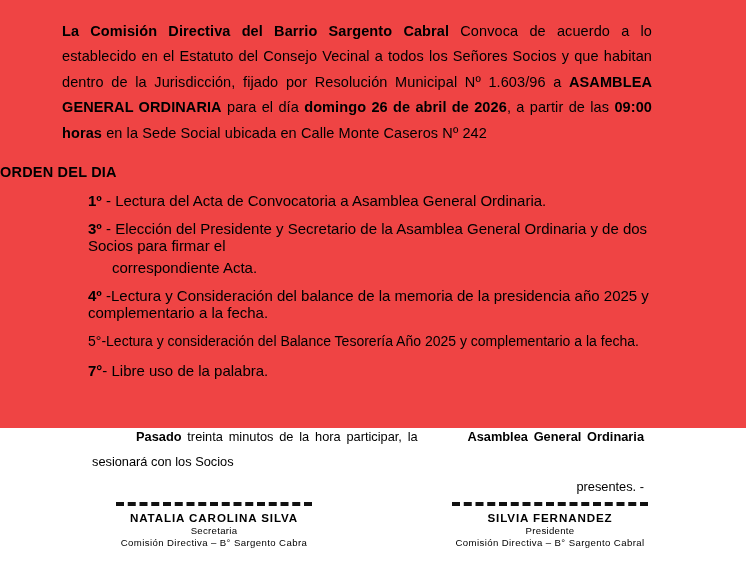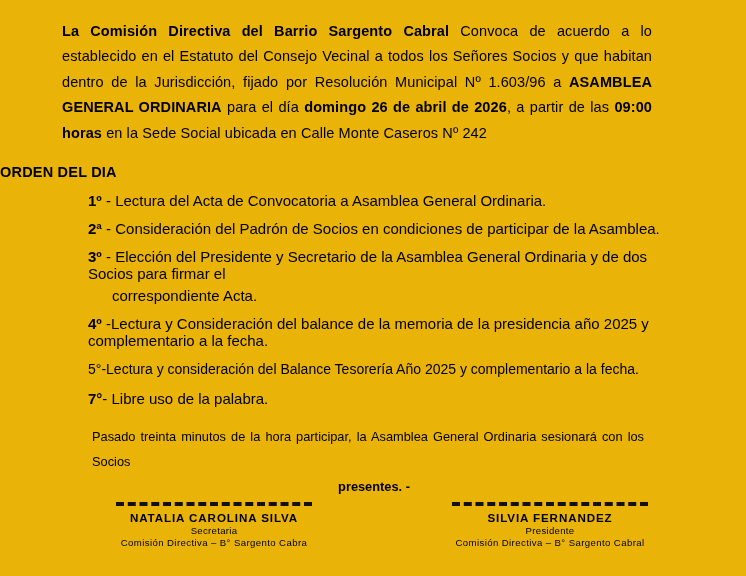--- a/index.html
+++ b/index.html
@@ -11,22 +11,22 @@
     width: 746px;
     height: 576px;
     overflow: hidden;
     font-family: "Liberation Sans", sans-serif;
     color: #000000;
     -webkit-font-smoothing: none;
   }
   .page {
     position: relative;
     width: 746px;
-    height: 576px;
-    background: #eab308;
+    height: 428px;
+    background: #ef4444;
   }
 
   
   .intro {
     position: absolute;
     left: 62px;
     top: 4px;
     width: 590px;
     text-align: justify;
     font-size: 14.5px;
@@ -75,26 +75,25 @@
   
   .closing {
     position: absolute;
     left: 92px;
     top: 411px;
     width: 552px;
     font-size: 12.8px;
     line-height: 25px;
     text-align: justify;
   }
-  .closing b { font-weight: normal; }
+  .closing b { font-weight: bold; margin-left: 44px; }
   .closing .second {
     display: block;
     margin-left: 12px;
-    text-align: center;
-    font-weight: bold;
+    text-align: right;
   }
 
   
   .sig-row {
     position: absolute;
     left: 0;
     top: 498px;
     width: 746px;
     height: 78px;
   }
@@ -146,21 +145,20 @@
 <div class="page">
 
   <p class="intro"><b>La Comisión Directiva del Barrio Sargento Cabral</b><span> Convoca de acuerdo a lo establecido en el Estatuto del Consejo Vecinal a todos los Señores Socios y que habitan dentro de la Jurisdicción, fijado por Resolución Municipal Nº 1.603/96 a </span><b>ASAMBLEA GENERAL ORDINARIA</b><span> para  el día </span><b>domingo 26 de abril de 2026</b><span>, a partir de las </span><b>09:00 horas</b><span> en la Sede Social ubicada en Calle Monte Caseros Nº 242</span></p>
 
   <div class="orden-heading">ORDEN DEL DIA</div>
 
   <div class="agenda">
 
     <div class="agenda-item"><span class="ord">1º</span><span> - Lectura del Acta de Convocatoria a Asamblea General Ordinaria.</span></div>
 
-    <div class="agenda-item"><span class="ord">2ª</span><span> - Consideración del Padrón de Socios en condiciones de participar de la Asamblea.</span></div>
 
     <div class="agenda-item"><span class="ord">3º</span><span> - Elección del Presidente y Secretario de la Asamblea General Ordinaria y de dos Socios para firmar el</span><span class="cont">correspondiente Acta.</span></div>
 
     <div class="agenda-item"><span class="ord">4º</span><span> -Lectura y Consideración del balance de la memoria de la presidencia año 2025 y complementario a la fecha.</span></div>
 
     <div class="agenda-item big"><span class="ord">5°</span><span>-Lectura y consideración del Balance Tesorería  Año 2025 y complementario a la fecha.</span></div>
 
 
     <div class="agenda-item"><span class="ord">7°</span><span>- Libre uso de la palabra.</span></div>
 

